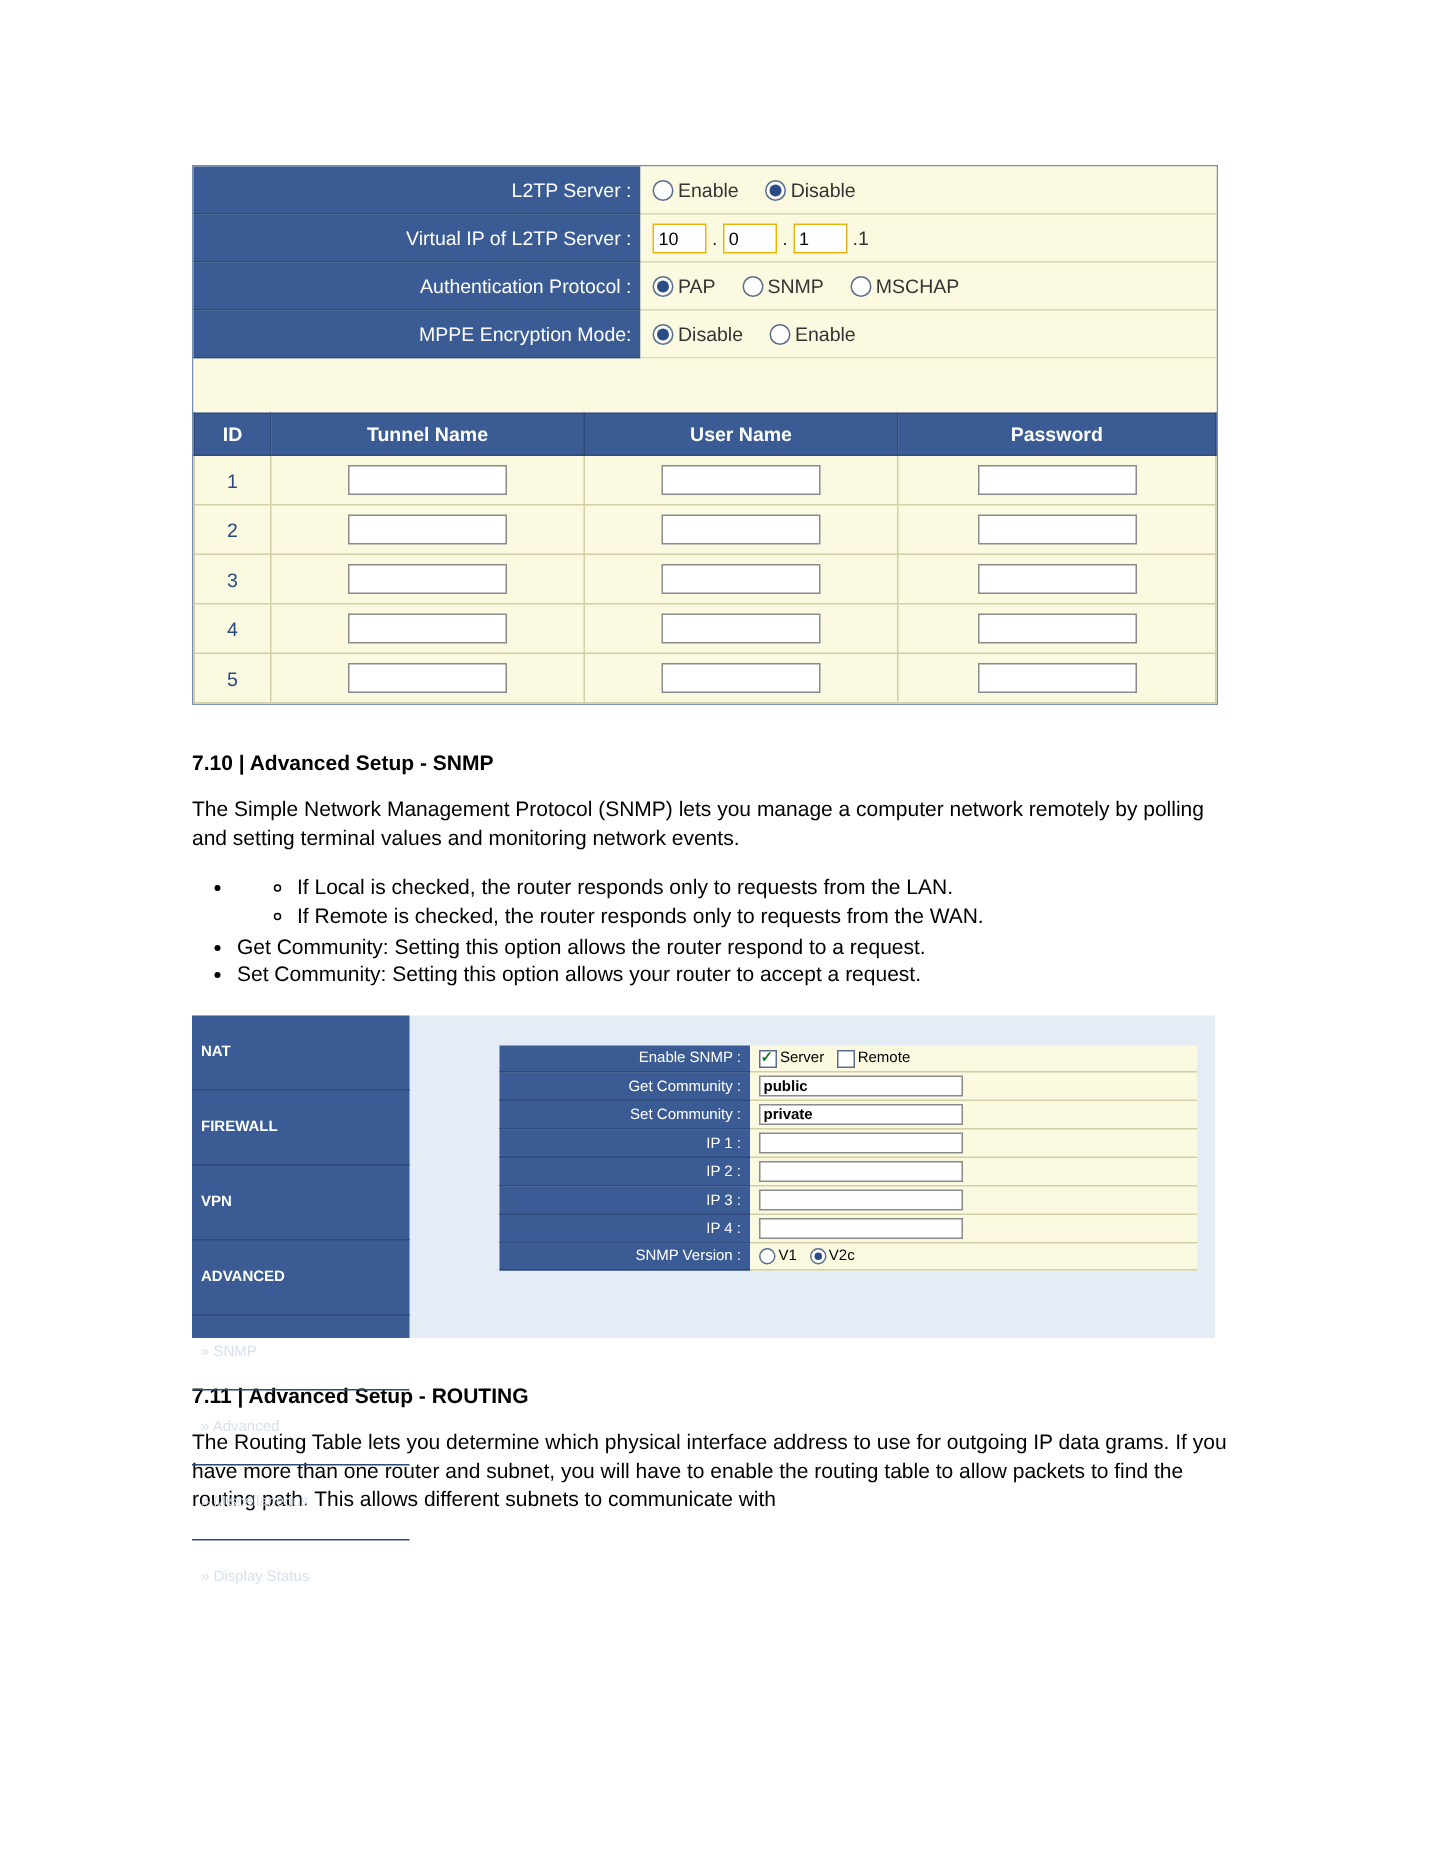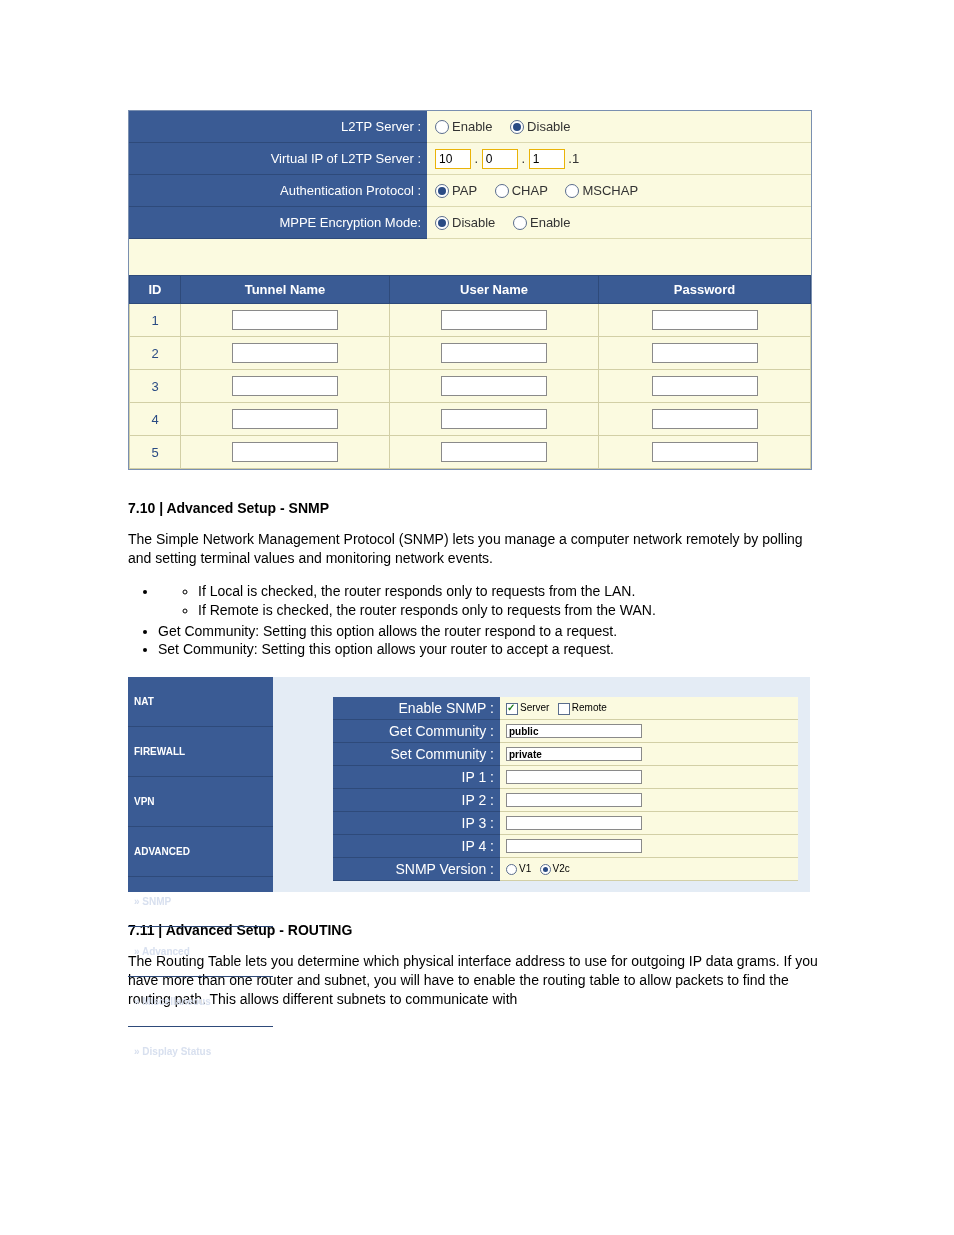--- a/index.html
+++ b/index.html
@@ -129,21 +129,21 @@
     flex-direction: column;
   }
   .snmp-sidebar .item {
     color: #fff;
     padding: 19px 6px;
     border-bottom: 1px solid #2e4a7a;
     font-weight: bold;
     font-size: 10px;
   }
   .snmp-sidebar .sub {
-    font-weight: bold;
+    font-weight: normal;
     padding-left: 6px;
     color: #d8e0ef;
   }
   .snmp-main {
     flex: 1;
     position: relative;
     padding: 20px 12px 8px 60px;
   }
   .snmp-title {
     color: #fff;
@@ -156,21 +156,21 @@
     width: 100%;
     border-collapse: collapse;
   }
   table.snmp td.lbl {
     background: #3a5b94;
     color: #fff;
     text-align: right;
     padding: 3px 6px;
     width: 155px;
     border-bottom: 1px solid #2e4a7a;
-    font-size: 14px;
+    font-size: 10px;
   }
   table.snmp td.val {
     background: #fbfae0;
     border-bottom: 1px solid #d2cfa6;
     padding: 2px 6px;
     font-size: 10px;
   }
   table.snmp td.val input[type="text"] {
     width: 130px;
     height: 12px;
@@ -235,21 +235,21 @@
           <input class="oct" type="text" value="10" style=""> .
           <input class="oct" type="text" value="0" style=""> .
           <input class="oct" type="text" value="1" style="">
           <span>.1</span>
         </div>
       </div>
       <div class="l2tp-row">
         <div class="l2tp-label">Authentication Protocol :</div>
         <div class="l2tp-value">
           <span class="radio-wrap"><span class="radio-circle selected"></span><span>PAP</span></span>
-          <span class="radio-wrap"><span class="radio-circle"></span><span>CHAP</span></span>
+          <span class="radio-wrap"><span class="radio-circle"></span><span>SNMP</span></span>
           <span class="radio-wrap"><span class="radio-circle"></span><span>MSCHAP</span></span>
         </div>
       </div>
       <div class="l2tp-row">
         <div class="l2tp-label">MPPE Encryption Mode:</div>
         <div class="l2tp-value">
           <span class="radio-wrap"><span class="radio-circle selected"></span><span>Disable</span></span>
           <span class="radio-wrap"><span class="radio-circle"></span><span>Enable</span></span>
         </div>
       </div>

